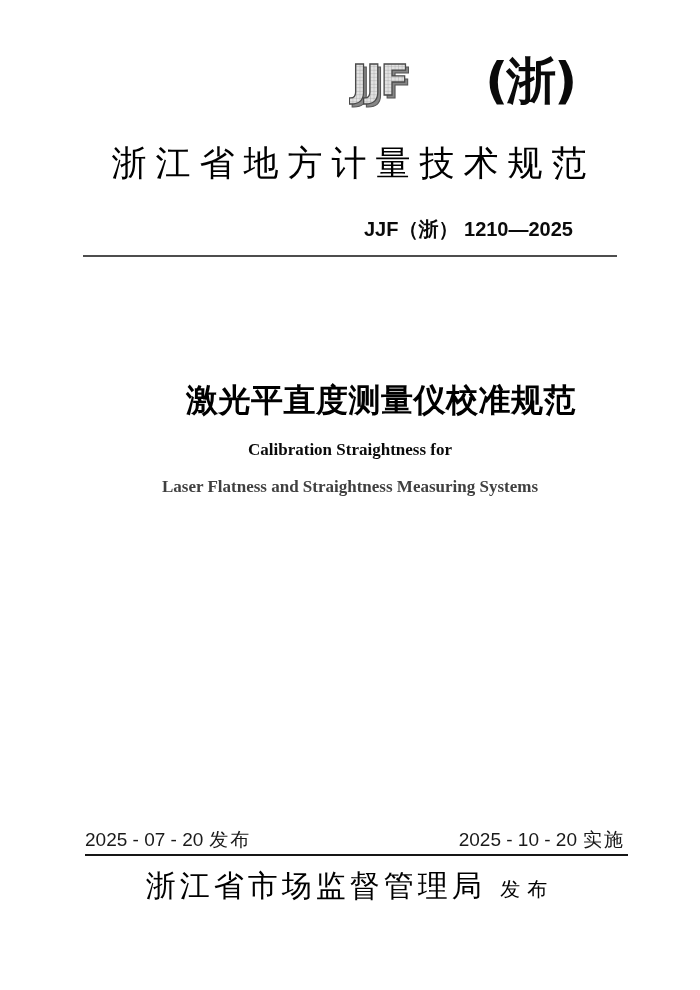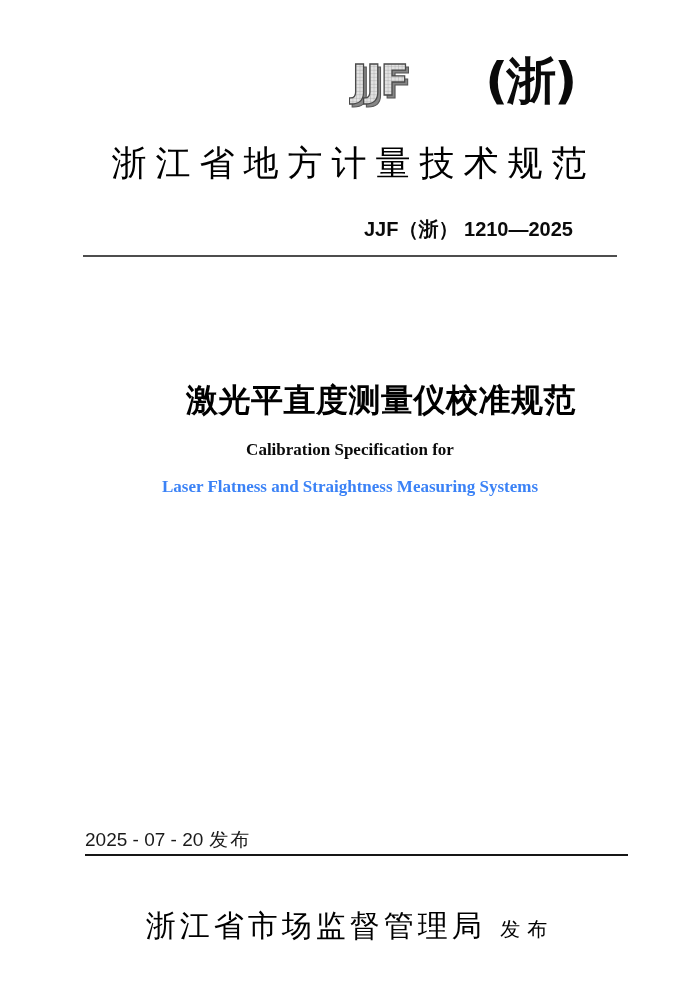--- a/index.html
+++ b/index.html
@@ -103,21 +103,21 @@
   }
   .title-en-2 {
     position: absolute;
     top: 477px;
     left: 0;
     width: 700px;
     text-align: center;
     font-family: "Liberation Serif", serif;
     font-size: 17px;
     font-weight: bold;
-    color: #3b82f6;
+    color: #404040;
   }
 
   
   .date-row {
     position: absolute;
     top: 827px;
     left: 85px;
     right: 75px;
     display: flex;
     justify-content: space-between;
@@ -136,21 +136,20 @@
     background: #161616;
   }
   .issuer-row {
     position: absolute;
     top: 866px;
     left: 0;
     width: 700px;
     text-align: center;
     white-space: nowrap;
     color: #000000;
-    margin-top: 40px;
   }
   .issuer-name {
     font-size: 30px;
     font-weight: 400;
     letter-spacing: 4px;
     line-height: 1.3;
   }
   .issuer-suffix {
     font-size: 20px;
     font-weight: 400;
@@ -178,29 +177,33 @@
   </div>
 
   <div class="spec-type">浙江省地方计量技术规范</div>
 
   <div class="doc-number">JJF（浙） 1210—2025</div>
 
   <div class="rule-top"></div>
 
   <div class="title-cn">激光平直度测量仪校准规范</div>
 
-  <div class="title-en-1">Calibration Specification for</div>
+  <div class="title-en-1">Calibration Straightness for</div>
 
   <div class="title-en-2">Laser Flatness and Straightness Measuring Systems</div>
 
   <div class="date-row">
     <span class="date-group">
       <span>2025 - 07 - 20</span>
       <span class="date-label">发布</span>
     </span>
+    <span class="date-group">
+      <span>2025 - 10 - 20</span>
+      <span class="date-label">实施</span>
+    </span>
   </div>
 
   <div class="rule-bottom"></div>
 
   <div class="issuer-row">
     <span class="issuer-name">浙江省市场监督管理局</span>
     <span class="issuer-suffix">发布</span>
   </div>
 
 </div>

